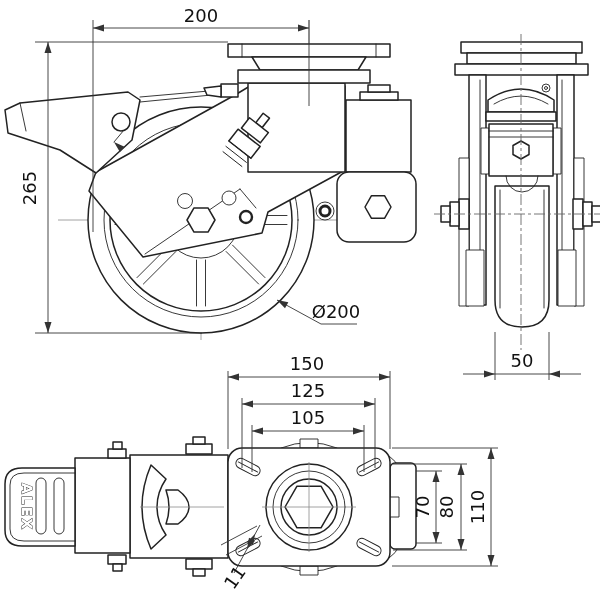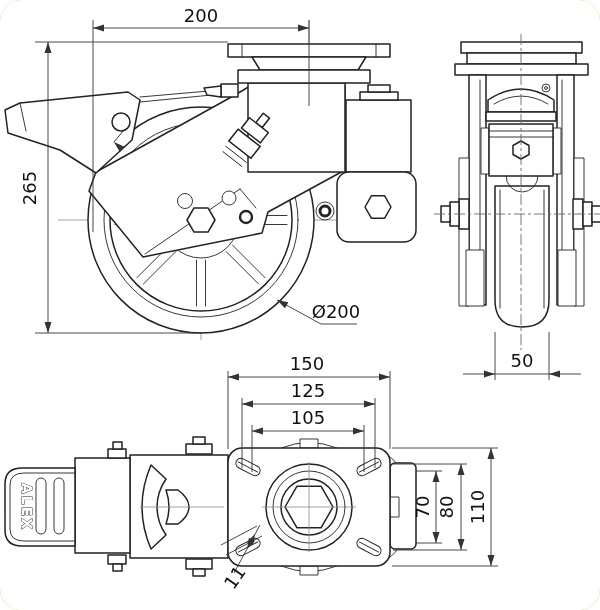--- a/index.html
+++ b/index.html
@@ -1,16 +1,16 @@
 <!DOCTYPE html>
 <html><head>
 <meta charset="utf-8">
 <style>
   html,body{margin:0;padding:0;background:#fff;}
-  .stage{width:600px;height:610px;position:relative;background:#84cc16;overflow:hidden;border-radius:21px;}
+  .stage{width:600px;height:610px;position:relative;background:#84cc16;overflow:hidden;}
   svg{display:block;}
   
   .o  {fill:#fff;stroke:#222;stroke-width:1.5;stroke-linejoin:round;}
   .o2 {fill:none;stroke:#222;stroke-width:1.5;stroke-linejoin:round;stroke-linecap:round;}
   .t  {fill:none;stroke:#222;stroke-width:.9;stroke-linejoin:round;stroke-linecap:round;}
   .tw {fill:#fff;stroke:#222;stroke-width:.9;stroke-linejoin:round;}
   
   .cl {stroke:#8a8a8a;stroke-width:.8;fill:none;}
   .cd {stroke:#666;stroke-width:.9;fill:none;stroke-dasharray:11 3 3 3;}
   

